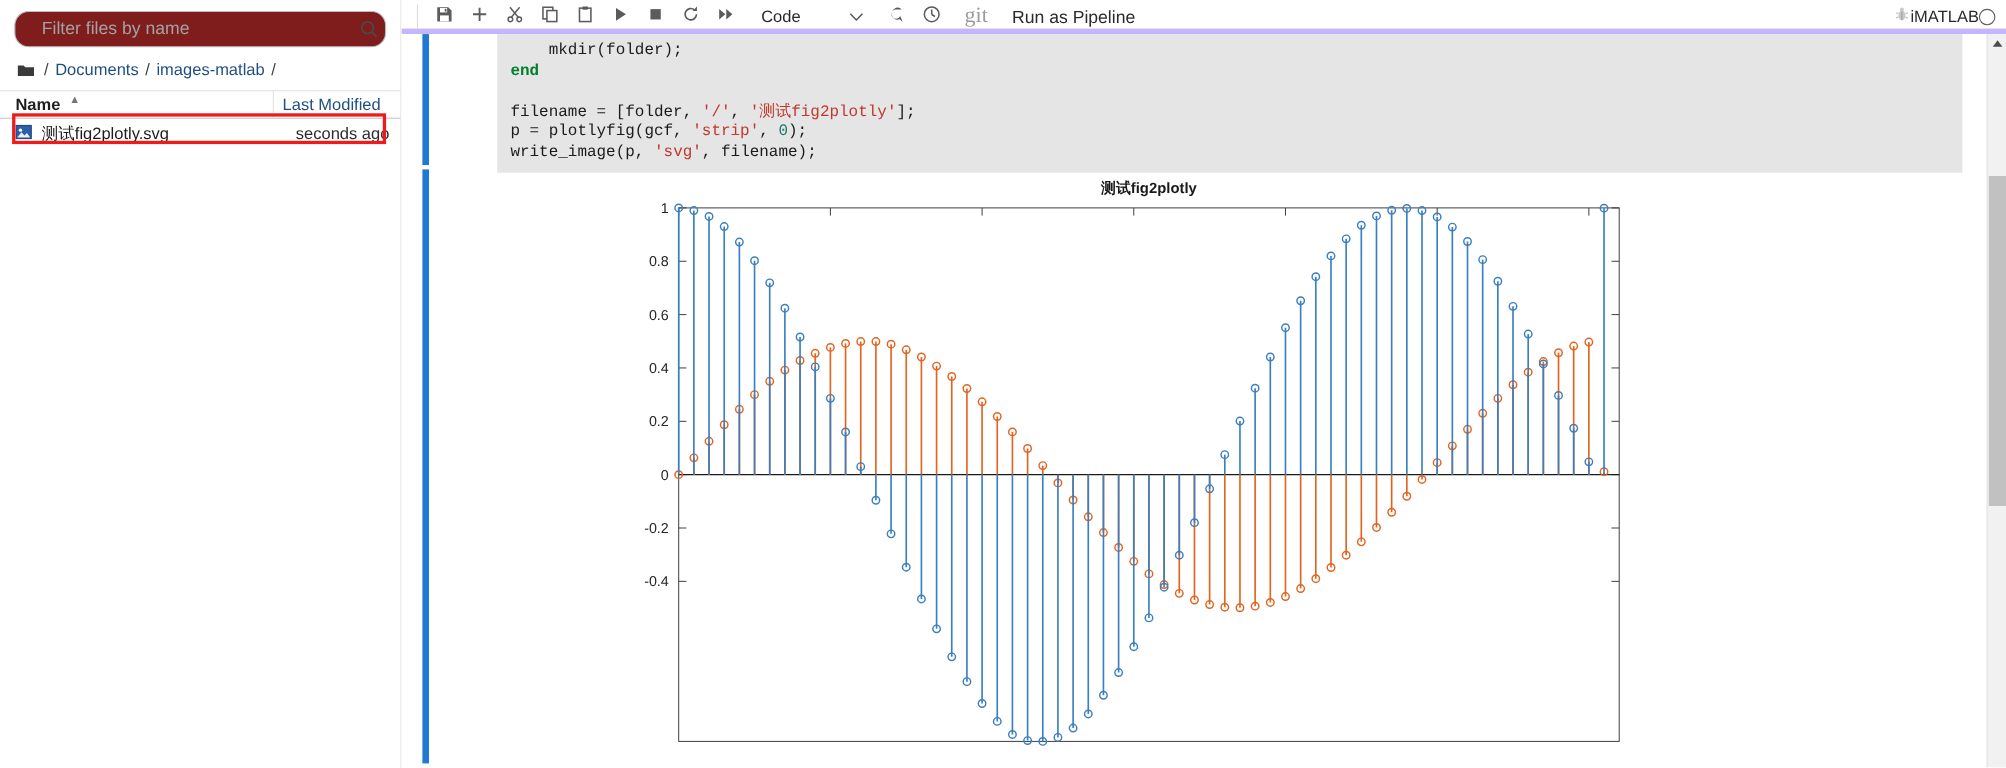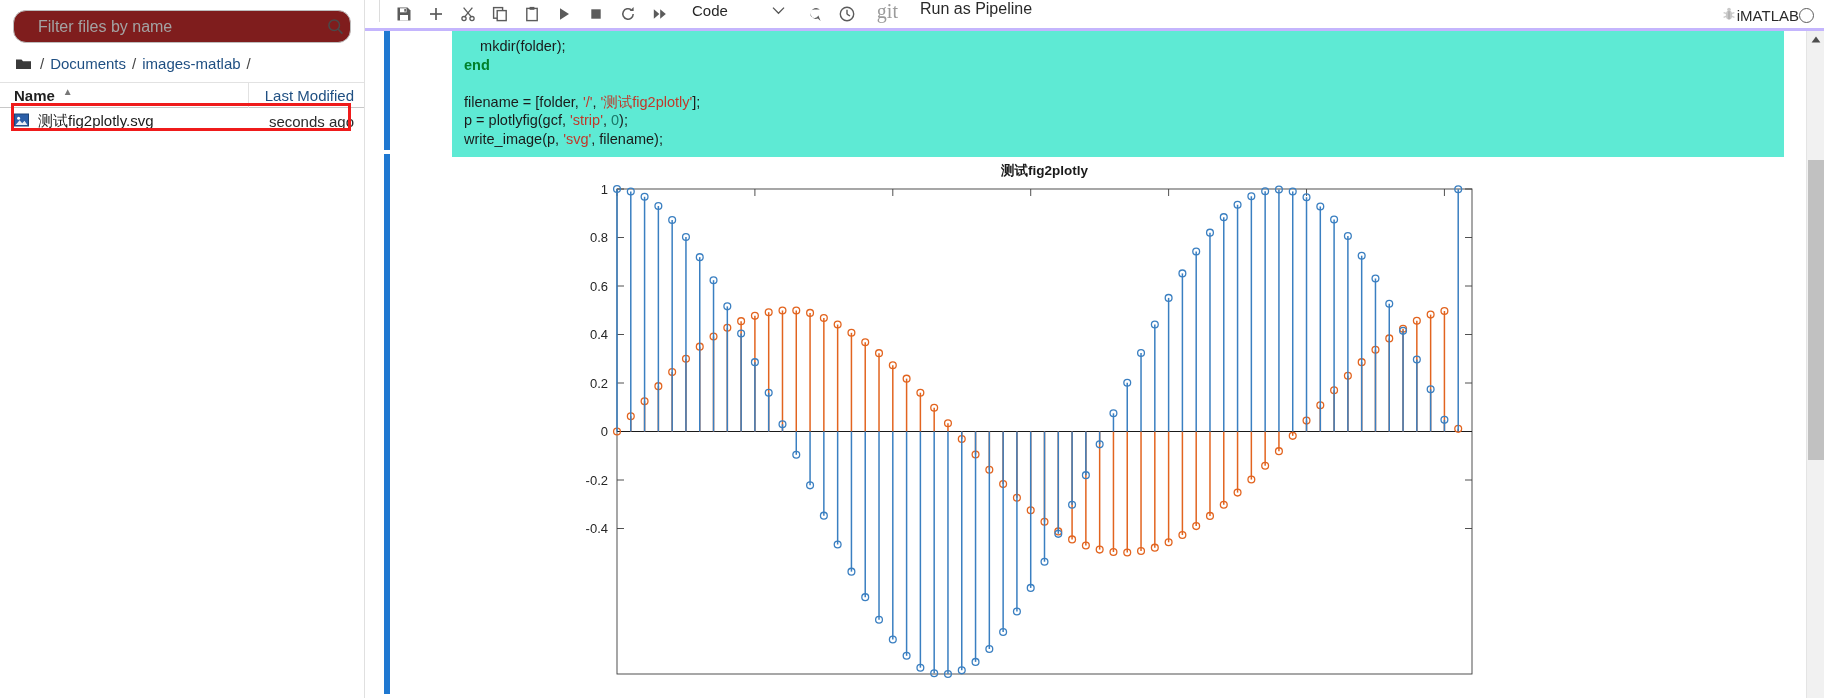--- a/index.html
+++ b/index.html
@@ -72,21 +72,21 @@
     height: 26px;
     font-size: 15px;
     font-weight: bold;
     color: #1f1f1f;
     padding: 0 0 0 14px;
   }
   .col-name { flex: 1; display:flex; align-items:flex-start; gap:8px; }
   .sort-caret { font-size: 10px; color:#777; transform: translateY(-1px); }
   .col-mod {
     width: 115px;
-    text-align: right;
+    text-align: center;
     padding-right: 10px;
     font-weight: normal;
     color: #1f4f82;
     font-size: 15px;
   }
   .vsep {
     width: 1px; height: 26px; background: #e2e2e2;
   }
 
   .file-row {
@@ -116,22 +116,22 @@
   .main {
     flex: 1;
     position: relative;
     height: 698px;
     background: #fff;
     overflow: hidden;
   }
   .toolbar {
     height: 31px;
     display: flex;
-    align-items: flex-start;
-    border-bottom: 3px solid #c4b5fd;
+    align-items: flex-end;
+    border-bottom: 5px solid #c4b5fd;
     background: #fff;
     padding-left: 6px;
     position: relative;
   }
   .tb-btn {
     width: 32px; height: 27px;
     display: flex; align-items: center; justify-content: center;
     cursor: pointer;
     color: #5b5b5b;
   }
@@ -186,23 +186,23 @@
     width: 6px;
     background: #1f78d1;
     margin-left: 19px;
     flex: 0 0 6px;
   }
   .cell-body { flex: 1; position: relative; }
 
   .code-area {
     margin-left: 62px;
     margin-right: 22px;
-    background: #5eead4;
+    background: #e5e5e5;
     padding: 6px 10px 8px 12px;
-    font-family: Liberation Sans, sans-serif;
+    font-family: Liberation Mono, monospace;
     font-size: 14.5px;
     line-height: 18.6px;
     color: #1b1b1b;
     white-space: pre;
     min-height: 119px;
   }
   .tok-kw { color: #00802b; font-weight: bold; }
   .tok-str { color: #c0392b; }
   .tok-num { color: #1a7a6a; }
   .tok-plain { color: #1b1b1b; }

